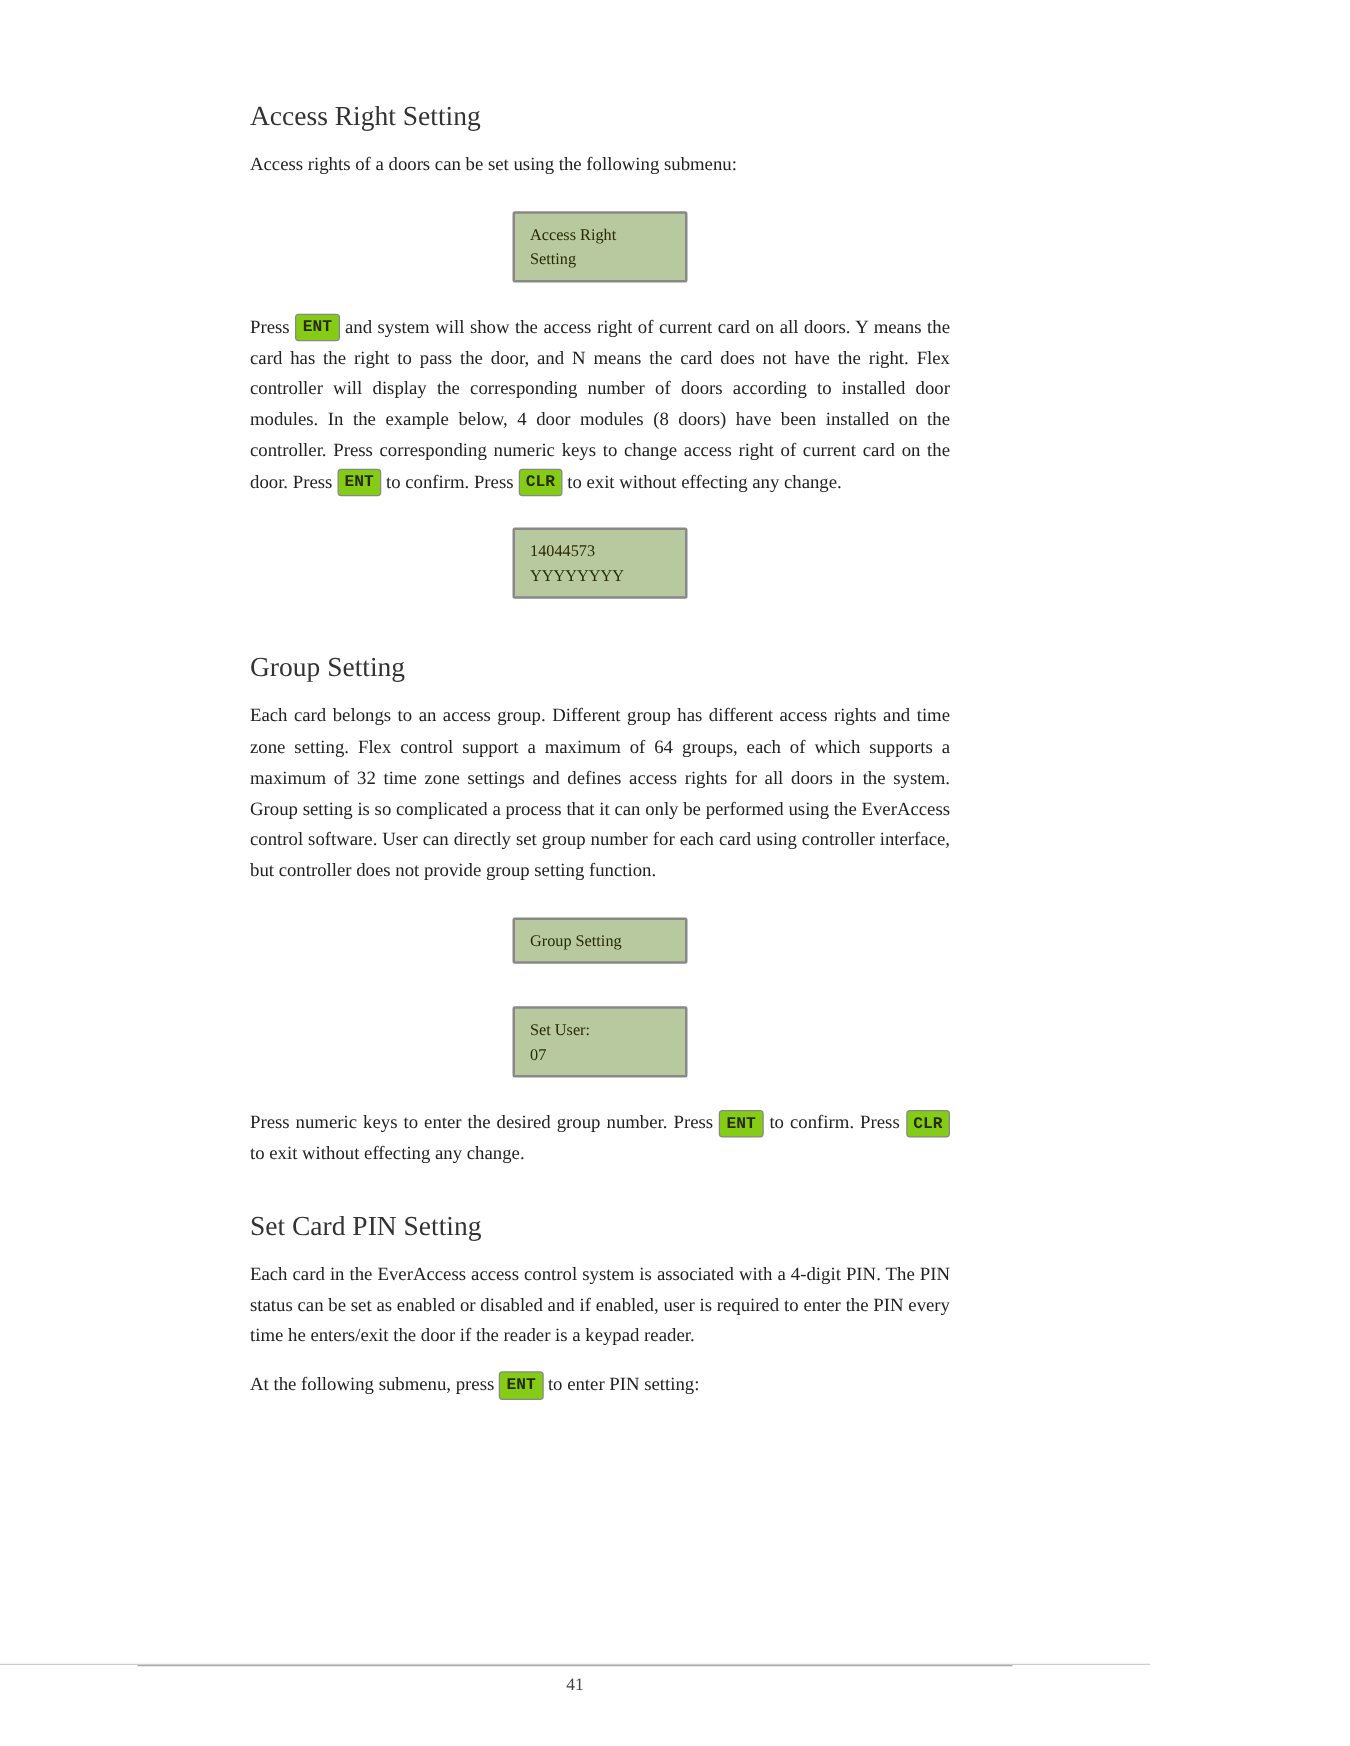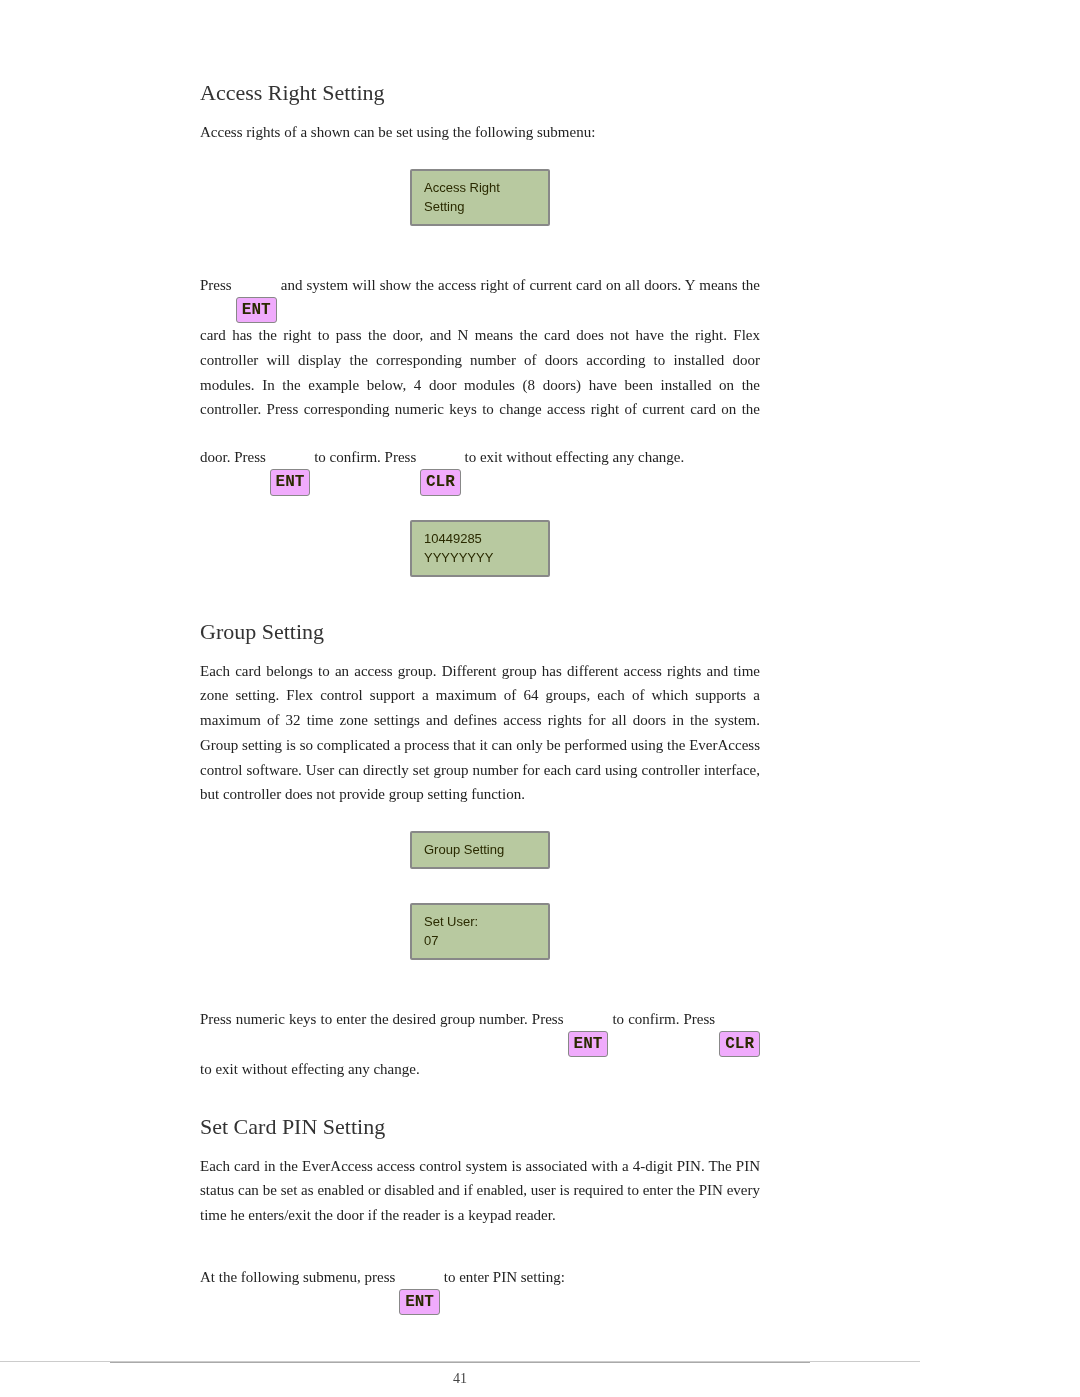--- a/index.html
+++ b/index.html
@@ -43,48 +43,47 @@
       margin-bottom: 14px;
     }
 
     
     .lcd-screen {
       display: inline-block;
       background: #b8c9a0;
       border: 2px solid #888;
       border-radius: 2px;
       padding: 7px 12px;
-      font-family: Liberation Sans, sans-serif;
+      font-family: Liberation Serif, serif;
       font-size: 13px;
       color: #2a2a00;
       line-height: 1.5;
       margin: 10px auto;
       min-width: 140px;
     }
 
     .lcd-container {
       display: flex;
       justify-content: center;
       margin: 14px 0;
     }
 
     
     .key-badge {
       display: inline-block;
-      background: #f0abfc;
+      background: #84cc16;
       border: 1.5px solid #888;
       border-radius: 3px;
       font-family: 'Courier New', Courier, monospace;
-      font-size: 16px;
+      font-size: 13px;
       font-weight: bold;
       color: #2a2a00;
       padding: 1px 5px;
       vertical-align: middle;
       line-height: 1.4;
-      margin-top: 47px;
     }
 
     .page-footer {
       position: absolute;
       bottom: 40px;
       left: 0;
       right: 0;
       text-align: center;
       border-top: 1px solid #cccccc;
       font-size: 14px;
@@ -98,36 +97,36 @@
     }
   </style>
 </head>
 <body>
 
 <div class="page">
 
   <div class="section">
     <h2 class="section-title">Access Right Setting</h2>
 
-    <p class="body-text">Access rights of a shown can be set using the following submenu:</p>
+    <p class="body-text">Access rights of a doors can be set using the following submenu:</p>
 
     <div class="lcd-container">
       <div class="lcd-screen">
         <div>Access Right</div>
         <div>Setting</div>
       </div>
     </div>
 
     <p class="body-text">
       Press <span class="key-badge">ENT</span> and system will show the access right of current card on all doors. Y means the card has the right to pass the door, and N means the card does not have the right. Flex controller will display the corresponding number of doors according to installed door modules. In the example below, 4 door modules (8 doors) have been installed on the controller. Press corresponding numeric keys to change access right of current card on the door. Press <span class="key-badge">ENT</span> to confirm. Press <span class="key-badge">CLR</span> to exit without effecting any change.
     </p>
 
     <div class="lcd-container">
       <div class="lcd-screen">
-        <div>10449285</div>
+        <div>14044573</div>
         <div>YYYYYYYY</div>
       </div>
     </div>
   </div>
 
   <div class="section">
     <h2 class="section-title">Group Setting</h2>
 
     <p class="body-text">Each card belongs to an access group. Different group has different access rights and time zone setting. Flex control support a maximum of 64 groups, each of which supports a maximum of 32 time zone settings and defines access rights for all doors in the system. Group setting is so complicated a process that it can only be performed using the EverAccess control software. User can directly set group number for each card using controller interface, but controller does not provide group setting function.</p>
 

